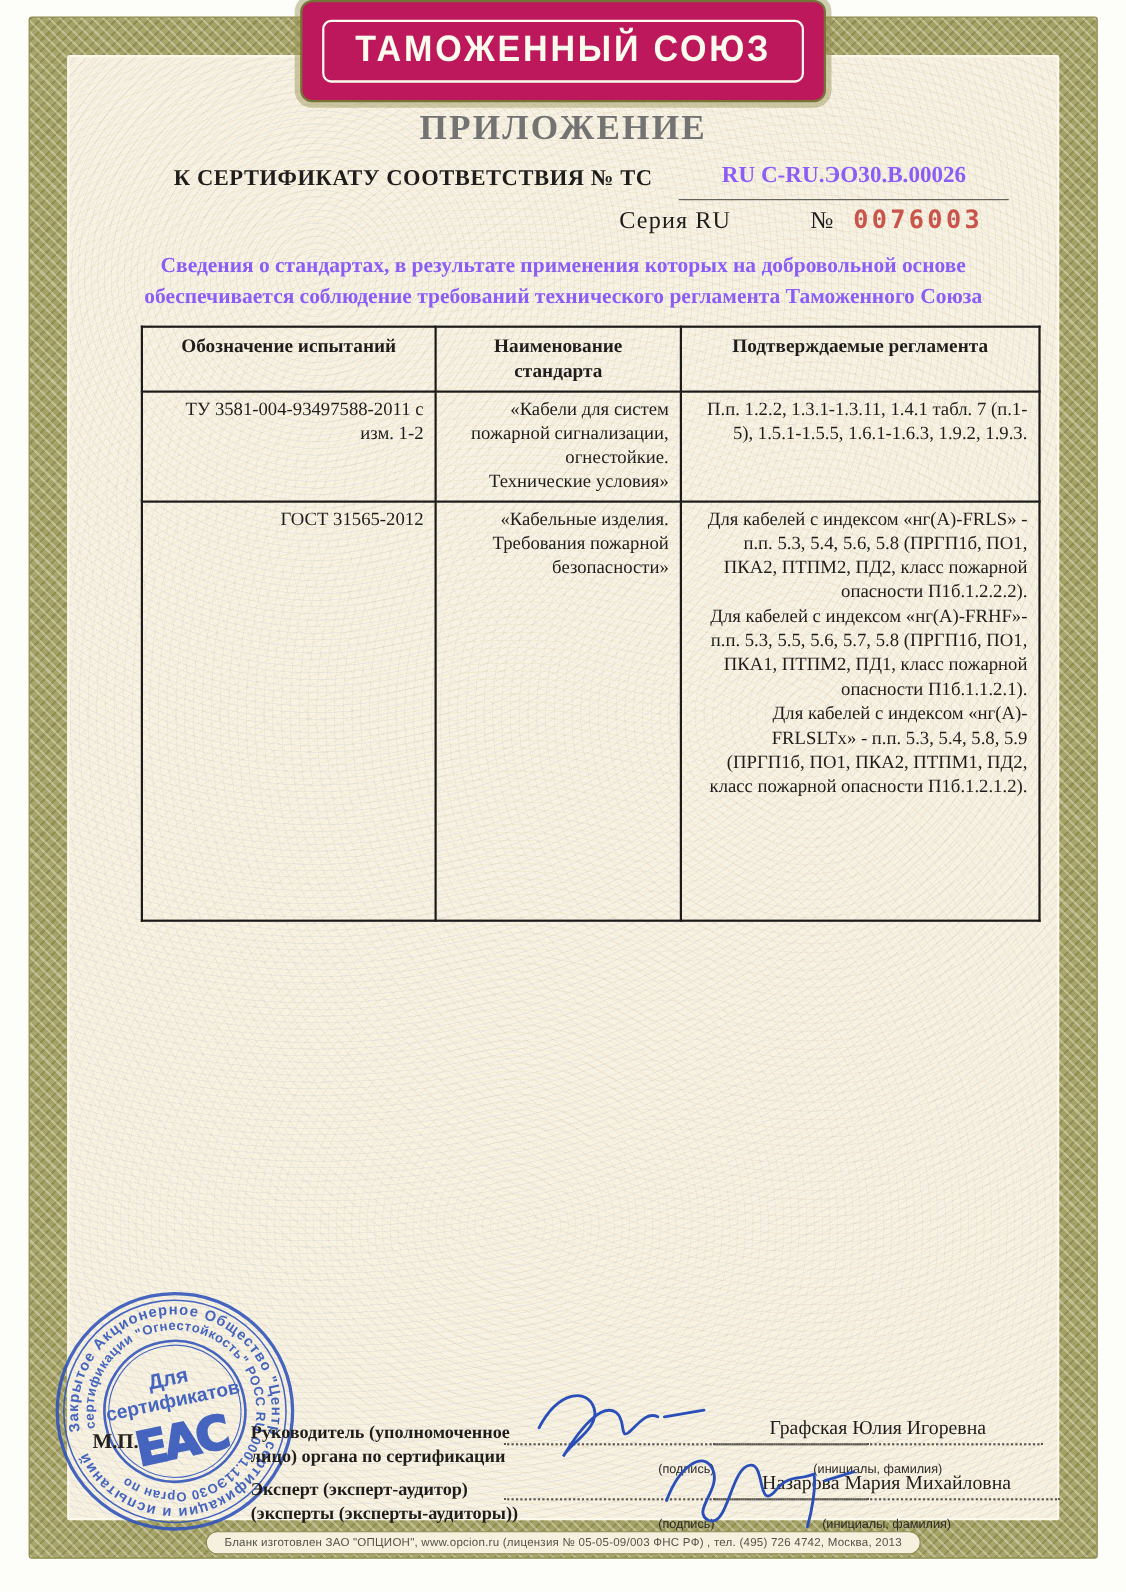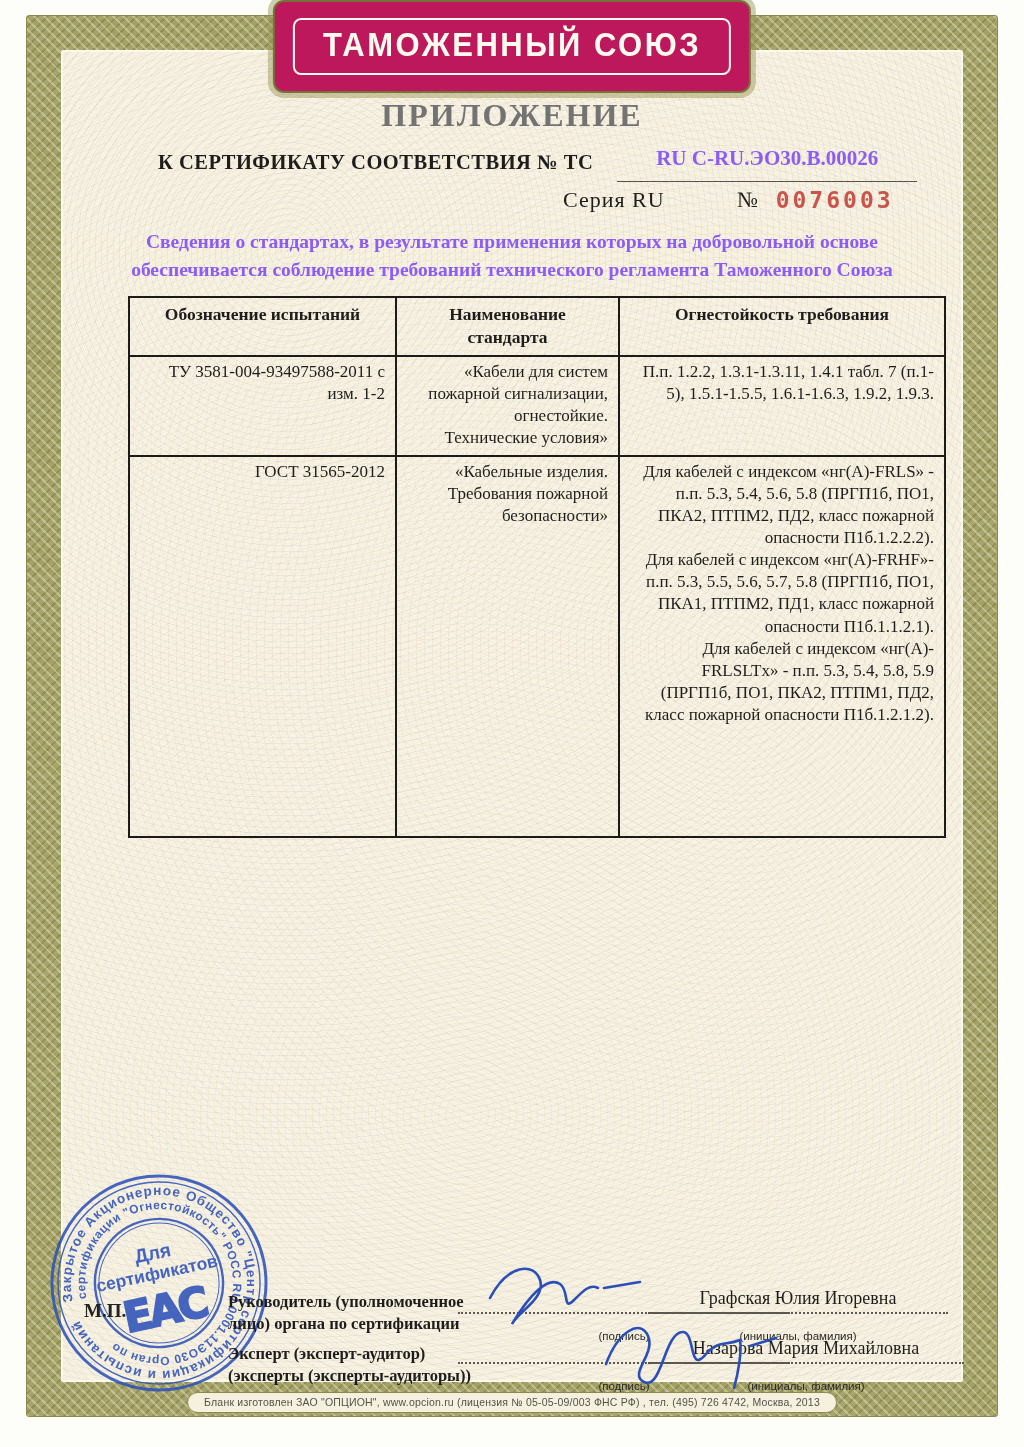--- a/index.html
+++ b/index.html
@@ -138,21 +138,21 @@
       <colgroup>
           <col class="col1">
           <col class="col2">
           <col class="col3">
         </colgroup>
       <tbody>
           <tr>
         <th class="pre">Обозначение испытаний</th>
         <th class="pre">Наименование
 стандарта</th>
-        <th class="pre">Огнестойкость требования</th>
+        <th class="pre">Подтверждаемые регламента</th>
       </tr>
       <tr class="row1">
         <td class="pre">ТУ 3581-004-93497588-2011 с изм. 1-2</td>
         <td class="pre">«Кабели для систем пожарной сигнализации, огнестойкие.
 Технические условия»</td>
         <td class="pre">П.п. 1.2.2, 1.3.1-1.3.11, 1.4.1 табл. 7 (п.1-5), 1.5.1-1.5.5, 1.6.1-1.6.3, 1.9.2, 1.9.3.</td>
       </tr>
       <tr class="row2">
         <td class="pre">ГОСТ 31565-2012</td>
         <td class="pre">«Кабельные изделия.

